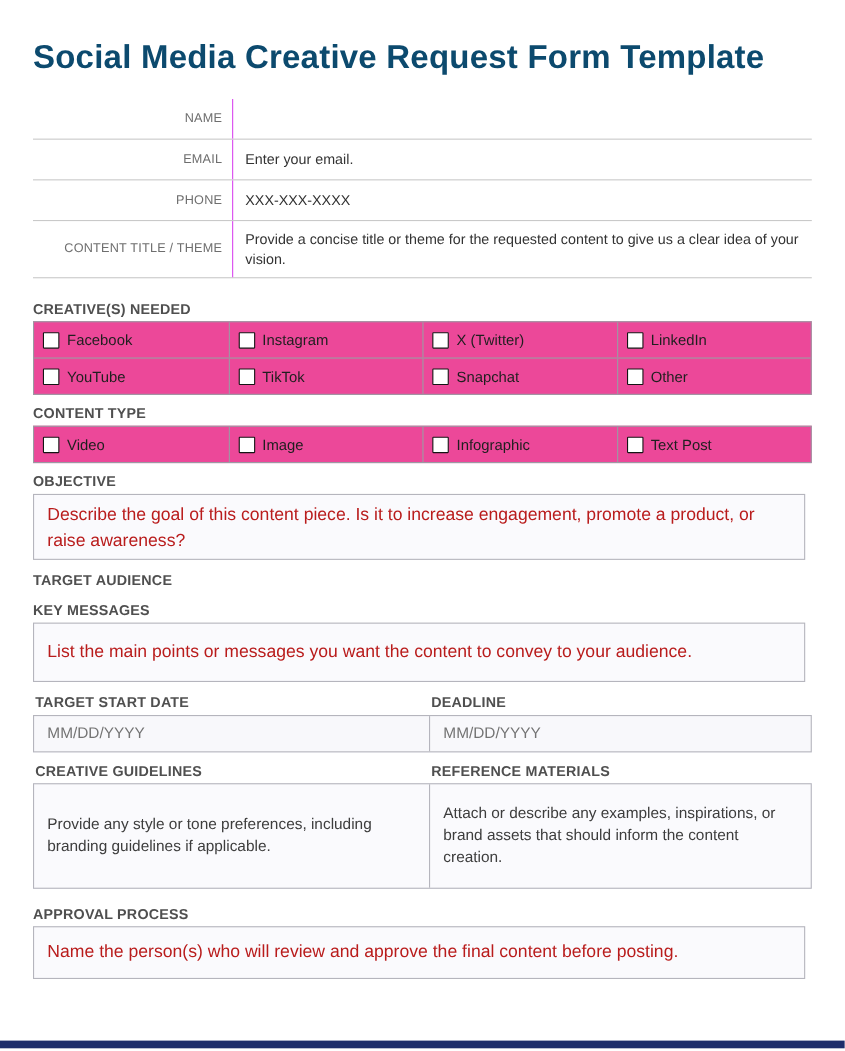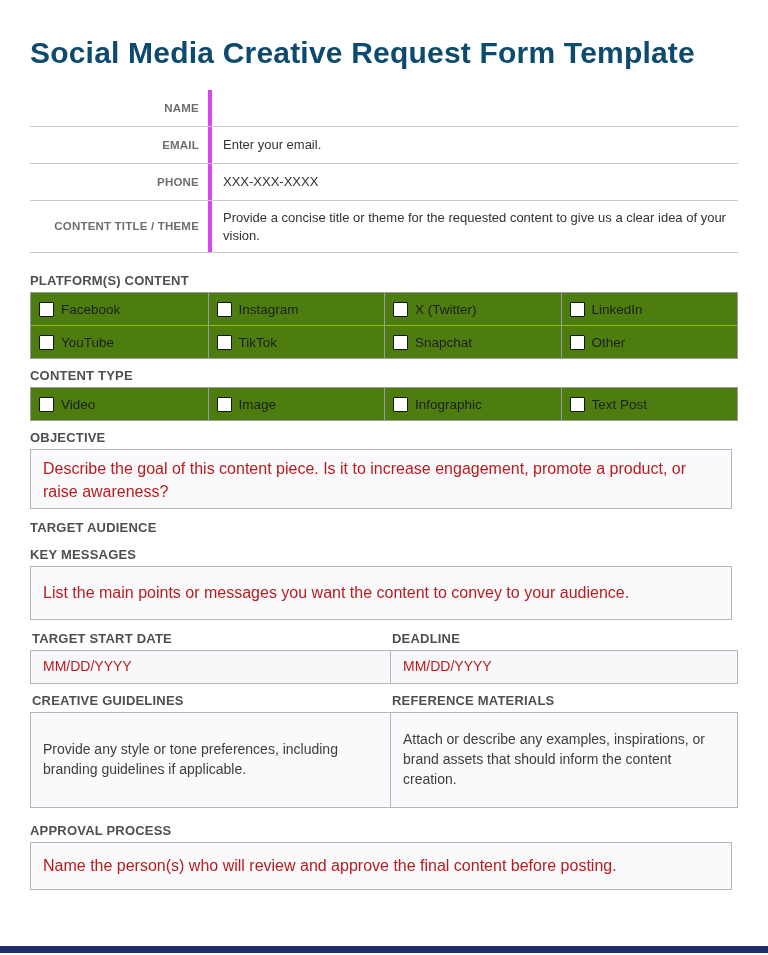--- a/index.html
+++ b/index.html
@@ -14,25 +14,25 @@
     font-weight: 700;
     letter-spacing: 0.2px;
     color: #0c4a6e;
   }
 
   
   .contact-table { margin-top: 20px; width: 708px; }
   .contact-row { display: flex; border-bottom: 1px solid #c9c9c9; }
   .contact-label {
     width: 182px; flex: 0 0 182px;
-    border-right: 4px solid #d946ef;
+    border-right: 1px solid #d946ef;
     display: flex; align-items: center; justify-content: flex-end;
     text-align: right;
     padding: 8px 9px 8px 4px;
-    font-size: 11.5px; font-weight: 700; color: #6e6e6e;
+    font-size: 11.5px; font-weight: 400; color: #6e6e6e;
     letter-spacing: 0.2px;
     line-height: 1.25;
   }
   .contact-value {
     flex: 1;
     display: flex; align-items: center;
     padding: 8px 6px 8px 11px;
     font-size: 13px; color: #333333; line-height: 1.35;
   }
   .contact-row.tall .contact-label, .contact-row.tall .contact-value { min-height: 44px; }
@@ -47,21 +47,21 @@
   .mt9  { margin-top: 9px; }
   .mt11 { margin-top: 11px; }
   .mt12 { margin-top: 12px; }
   .mt15 { margin-top: 15px; }
 
   
   .check-table {
     margin-top: 4px;
     width: 708px;
     border: 1px solid #9b9ba3;
-    background: #4d7c0f;
+    background: #ec4899;
   }
   .check-row { display: flex; }
   .check-row + .check-row { border-top: 1px solid #9b9ba3; }
   .check-cell {
     flex: 1 1 25%;
     display: flex; align-items: center;
     height: 32px;
     padding-left: 8px;
     cursor: pointer;
   }
@@ -106,21 +106,21 @@
     display: grid; grid-template-columns: 359px 347px;
   }
   .two-col-box .cell {
     padding: 8px 12px;
     color: #3d3d3d;
     font-size: 14px;
     line-height: 1.42;
     display: flex; align-items: center;
   }
   .two-col-box .cell + .cell { border-left: 1px solid #b5b5bd; }
-  .date-row .cell { height: 32px; font-size: 14px; color: #b91c1c; }
+  .date-row .cell { height: 32px; font-size: 14px; color: #737373; }
   .tall-row .cell { height: 94px; font-size: 14px; }
   .tall-row { background: #fafafd; }
 
   
   .footer-bar {
     position: absolute;
     left: 0; bottom: 2px;
     width: 768px; height: 7px;
     background: #1e2d6b;
   }
@@ -144,21 +144,21 @@
       <div class="contact-row">
         <div class="contact-label">PHONE</div>
         <div class="contact-value">XXX-XXX-XXXX</div>
       </div>
       <div class="contact-row tall">
         <div class="contact-label">CONTENT TITLE / THEME</div>
         <div class="contact-value">Provide a concise title or theme for the requested content to give us a clear idea of your vision.</div>
       </div>
     </div>
 
-    <div class="section-heading mt20">PLATFORM(S) CONTENT</div>
+    <div class="section-heading mt20">CREATIVE(S) NEEDED</div>
     <div class="check-table">
       <div class="check-row">
         <div class="check-cell">
           <span class="checkbox"></span>
           <span class="check-label">Facebook</span>
         </div>
         <div class="check-cell">
           <span class="checkbox"></span>
           <span class="check-label">Instagram</span>
         </div>

